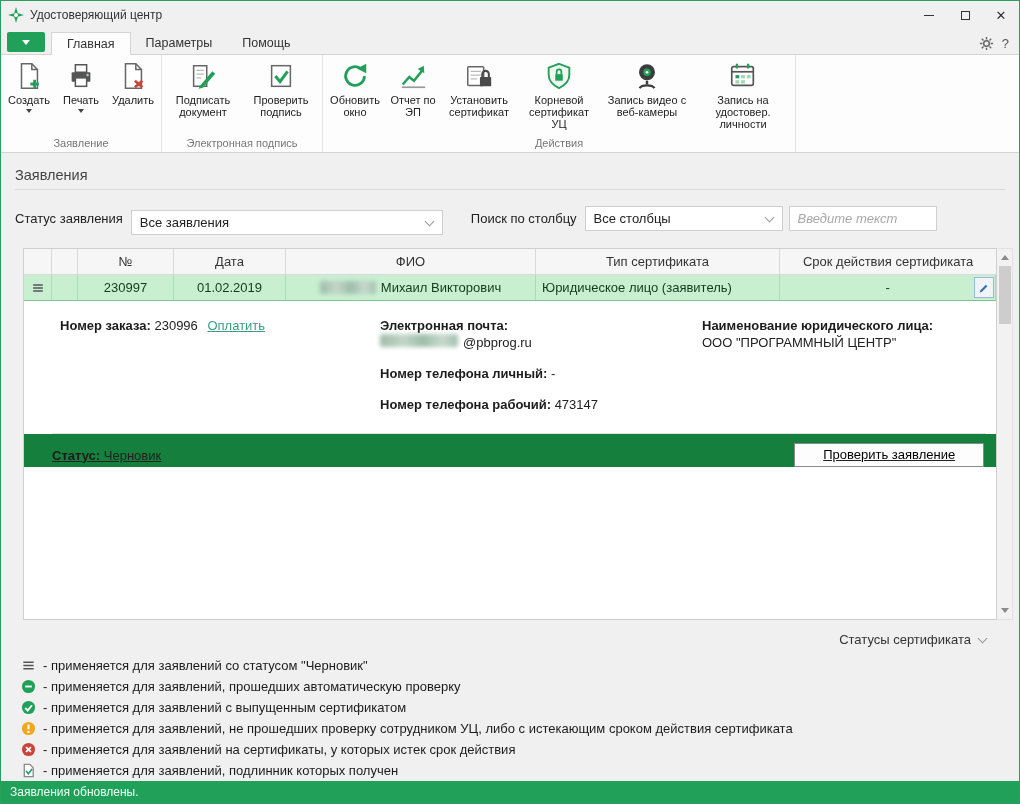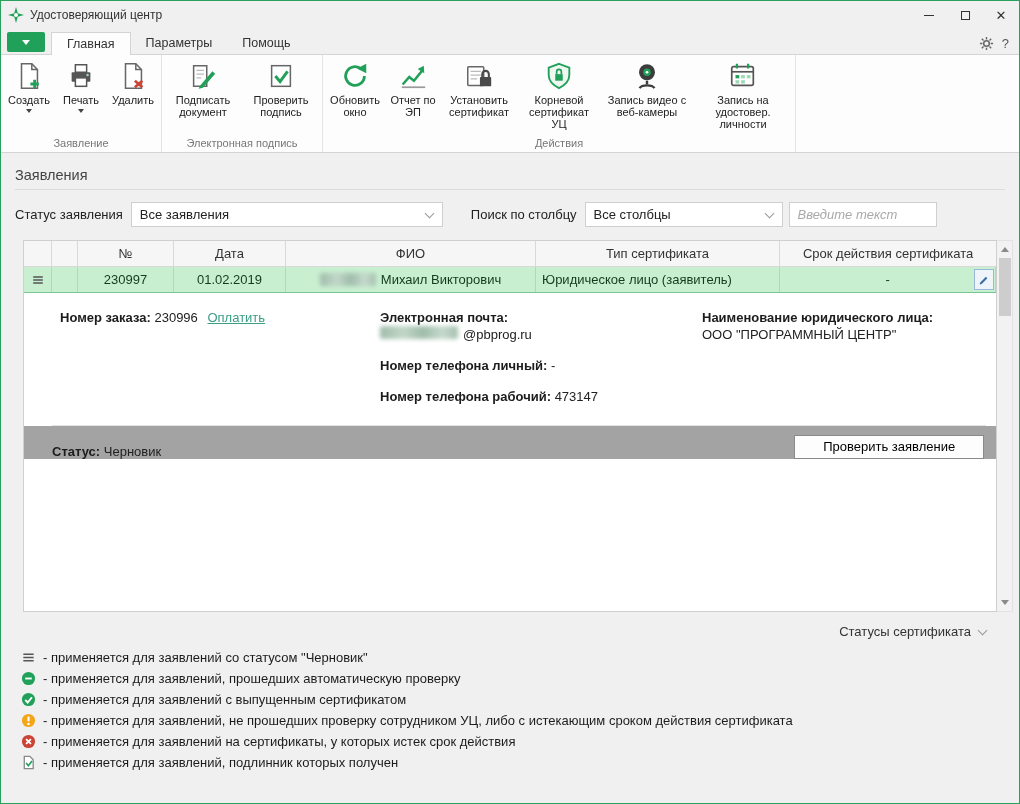--- a/index.html
+++ b/index.html
@@ -43,21 +43,21 @@
   
   .main { flex:1; background:#f0f0f0; padding:14px 6px 0; overflow:hidden; }
   .section-title { font-size:14.5px; color:#444; margin:0 8px; }
   .section-rule { border-bottom:1px solid #dcdcdc; margin:6px 8px 0; }
 
   .filters { display:flex; align-items:center; margin:12px 8px 13px; }
   .flabel { color:#222; margin-right:8px; }
   .combo { background:#fff; border:1px solid #cfcfcf; height:25px; display:flex; align-items:center; padding:0 8px; }
   .combo .ctext { flex:1; }
   .chev { width:7px; height:7px; border-right:1.5px solid #999; border-bottom:1.5px solid #999; transform:rotate(45deg); margin:-3px 1px 0 6px; flex:0 0 auto; }
-  .combo-status { width:312px; }
+  .combo-status { width:312px;margin-top:8px; }
   .combo-col { width:198px; margin-right:6px; }
   .search-label { margin-left:28px; }
   .search-input { width:148px; height:25px; border:1px solid #cfcfcf; padding:0 8px; font-family:"Liberation Sans",sans-serif; font-size:13px; color:#333; }
   .search-input::placeholder { color:#a9a9a9; font-style:italic; }
 
   
   .table-zone { display:flex; margin-left:16px; margin-right:0; }
   .table { background:#fff; border:1px solid #cfcfcf; width:982px; height:372px; display:flex; flex-direction:column; }
   .thead { display:flex; height:26px; background:#f6f6f6; border-bottom:1px solid #d9d9d9; flex:0 0 auto; }
   .th { border-right:1px solid #d9d9d9; display:flex; align-items:center; justify-content:center; color:#333; }
@@ -68,21 +68,21 @@
   .td.c-type { justify-content:flex-start; padding-left:6px; }
   .blur-block { display:inline-block; width:56px; height:13px; margin-right:5px; border-radius:2px;
     background:linear-gradient(90deg,#9fbcaa,#c2d7c9 30%,#9fbcaa 55%,#c6dacd 80%,#a3bfae); filter:blur(2px); }
   .row-edit-btn { position:absolute; right:2px; top:2px; width:20px; height:21px; background:#eef4fa; border:1px solid #9ab8d8; display:flex; align-items:center; justify-content:center; }
 
   .details { padding:16px 10px 0 28px; display:grid; grid-template-columns:320px 322px 1fr; background:#fff; }
   .dline { margin-bottom:14px; line-height:17px;padding-left:8px; }
   .dlabel { font-weight:bold; color:#1c1c1c; }
   .pay-link { color:#3a9e85; text-decoration:underline; margin-left:6px; cursor:pointer; }
   .details-rule { border-top:1px solid #e3e3e3; margin:6px 10px 0 28px; }
-  .status-row { display:flex; align-items:flex-end; padding:9px 12px 0 28px; background:#a3a3a3; }
+  .status-row { display:flex; align-items:center; padding:9px 12px 0 28px; background:#15803d;text-decoration:underline; }
   .check-btn { margin-left:auto; border:1px solid #8a8a8a; background:#fdfdfd; padding:3px 28px 4px; font-size:13px; font-family:"Liberation Sans",sans-serif; }
   .table-empty { flex:1; background:#fff; }
 
   
   .vscroll { width:16px; height:372px; background:#f2f2f2; border:1px solid #e2e2e2; border-left:none; display:flex; flex-direction:column; align-items:center; }
   .sb-arrow-up { width:0; height:0; border-left:4px solid transparent; border-right:4px solid transparent; border-bottom:5px solid #8a8a8a; margin-top:6px; }
   .sb-thumb { width:12px; height:58px; background:#cdcdcd; margin-top:6px; }
   .sb-fill { flex:1; }
   .sb-arrow-dn { width:0; height:0; border-left:4px solid transparent; border-right:4px solid transparent; border-top:5px solid #8a8a8a; margin-bottom:6px; }
 
@@ -425,14 +425,17 @@
       <div class="legend-item">
         <svg width="15" height="15" viewBox="0 0 16 16">
           <path d="M3.5 1.5h6l3.5 3.5v9.5h-9.5z" fill="#fff" stroke="#888" stroke-width="1.4"></path>
           <path d="M5.5 8.6l2.3 2.8 4-5" stroke="#21a05a" stroke-width="1.8" fill="none"></path>
         </svg>
         <span class="legend-text">- применяется для заявлений, подлинник которых получен</span>
       </div>
     </div>
   </div>
 
+  <div class="statusbar">
+    <span>Заявления обновлены.</span>
+  </div>
 
 </div>
 
 </body></html>

